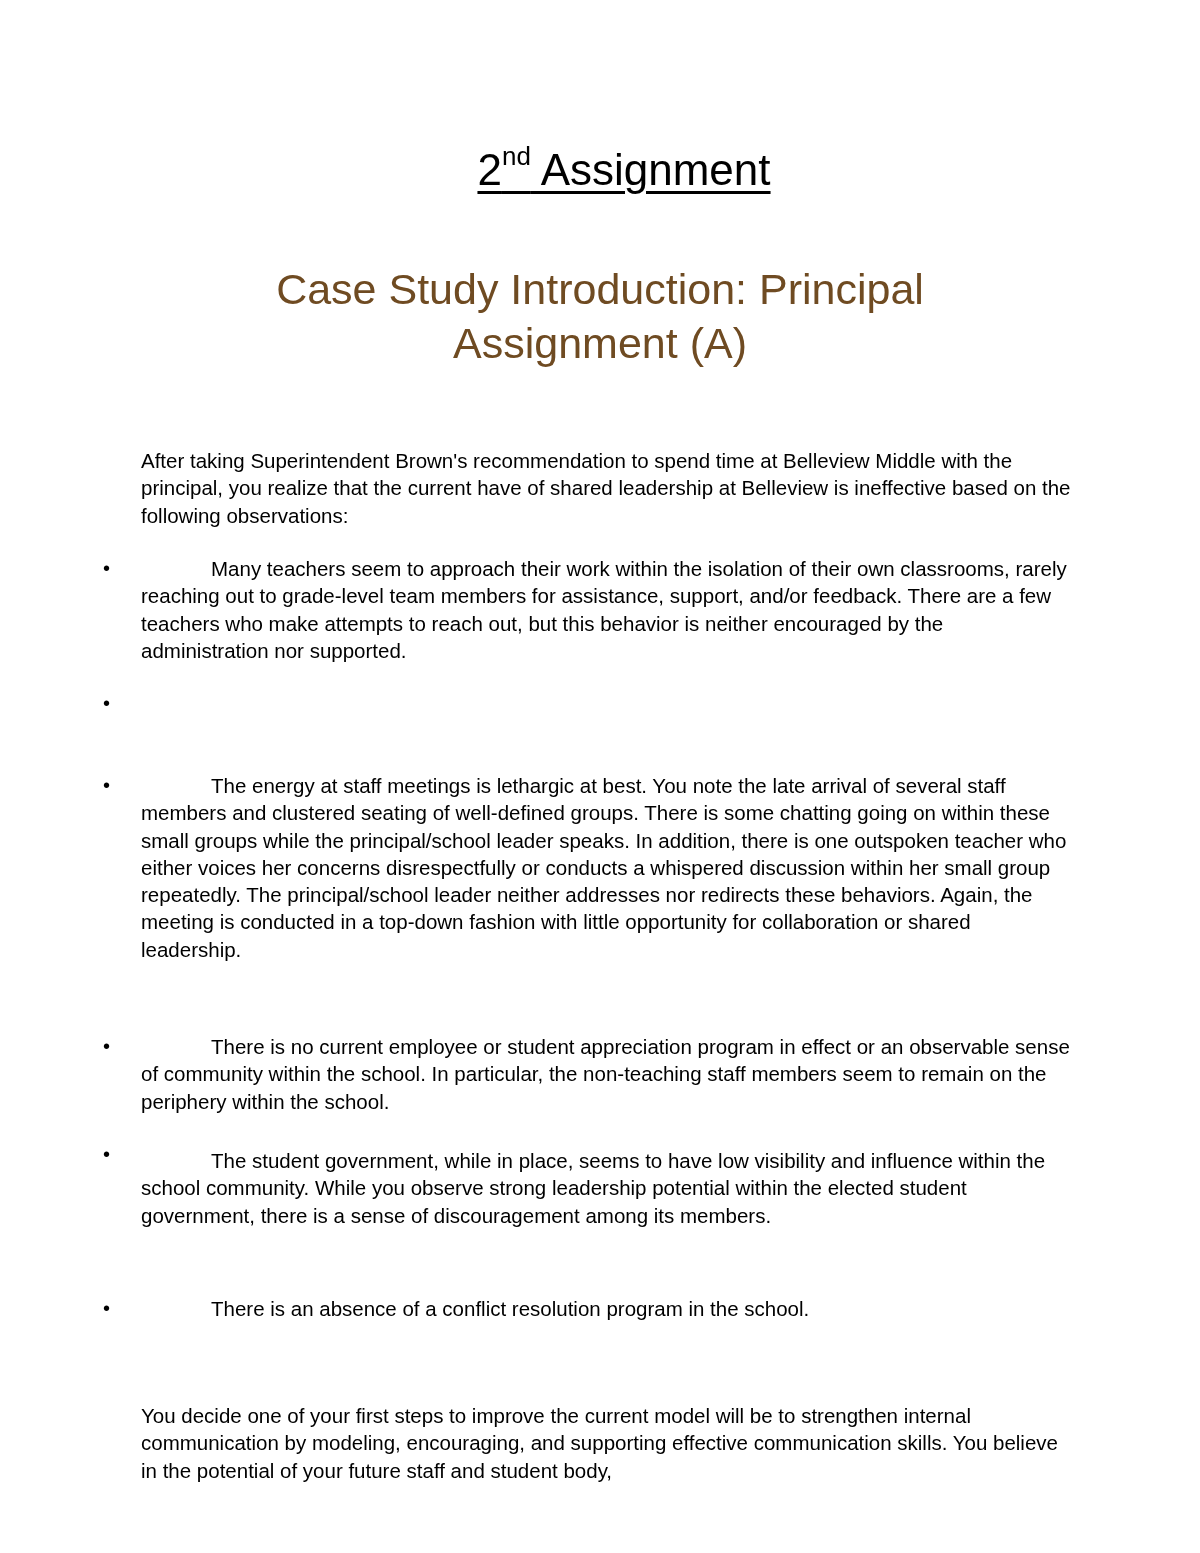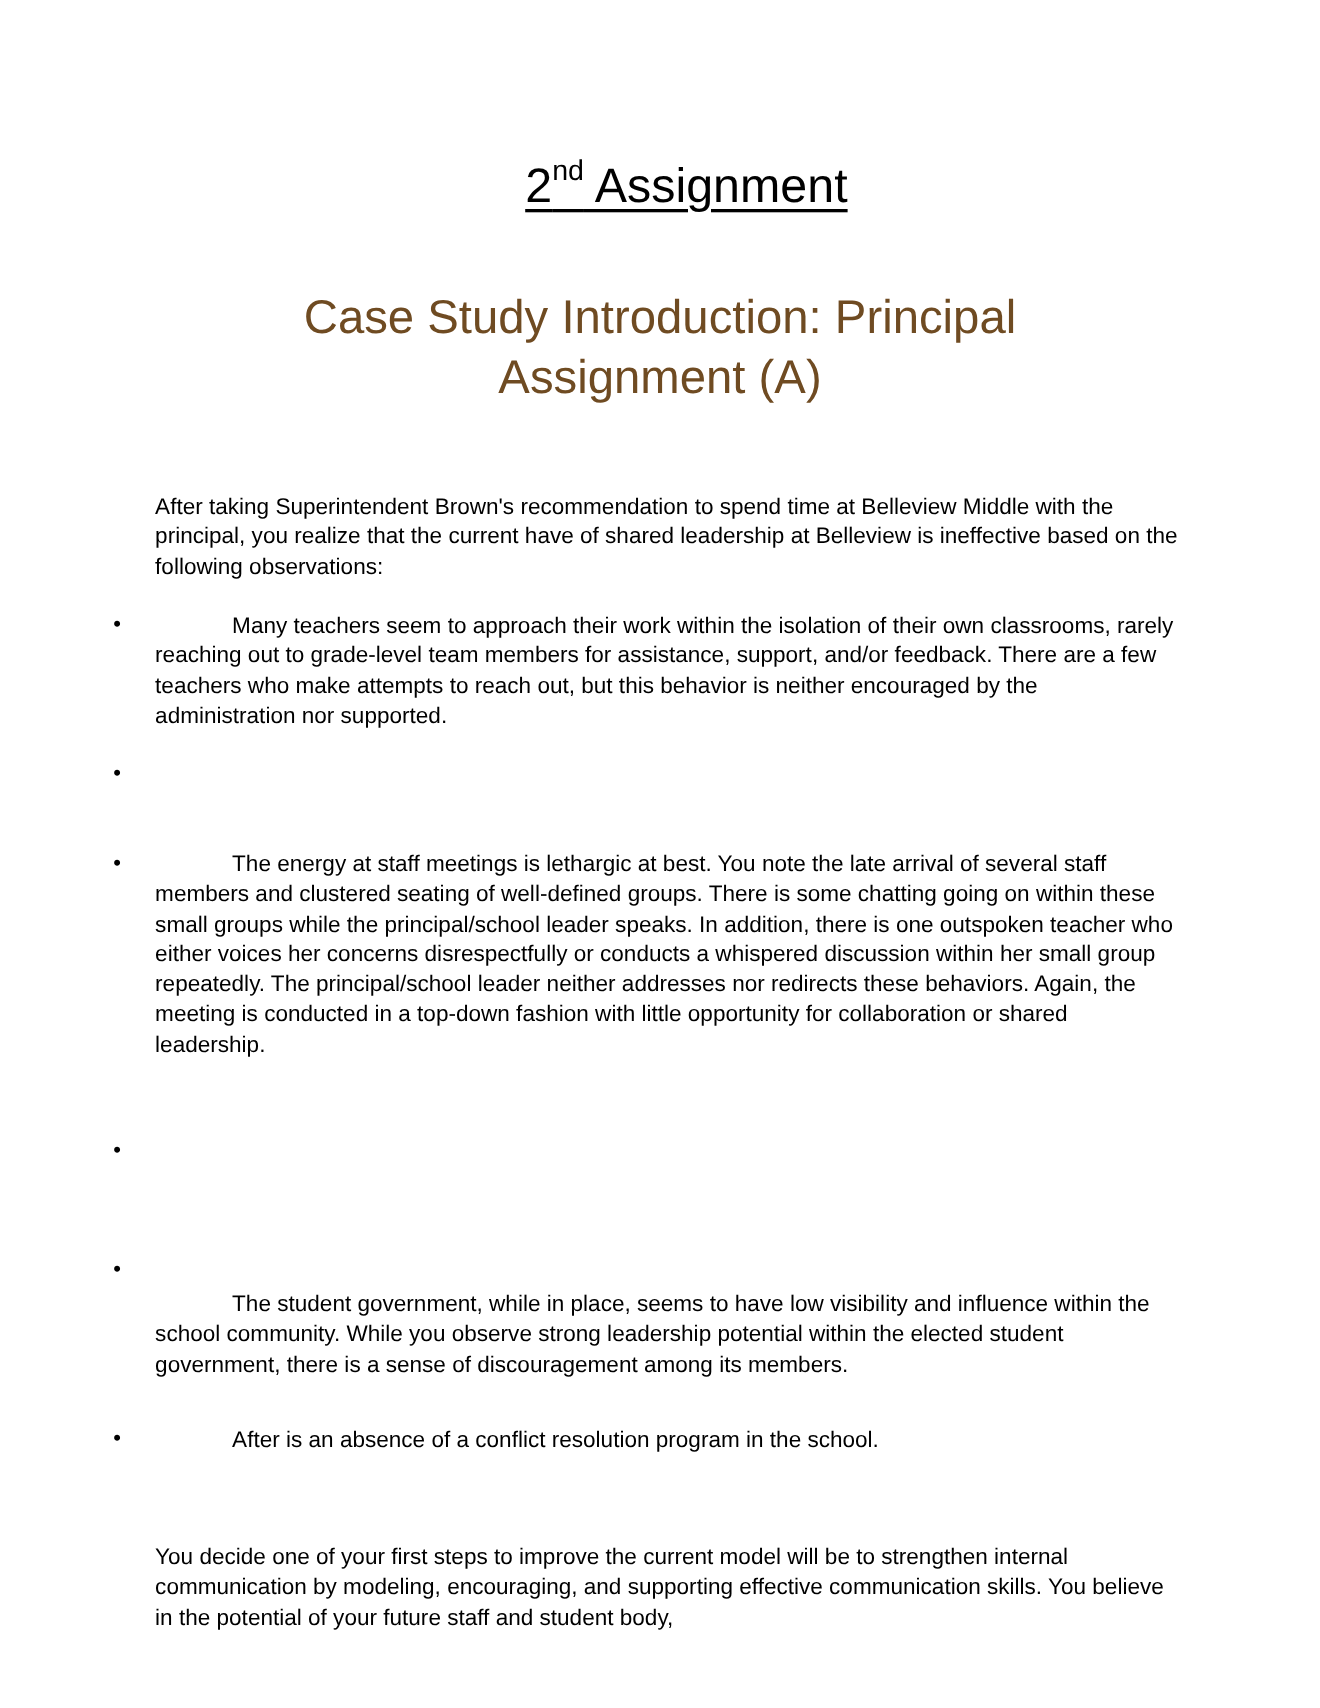--- a/index.html
+++ b/index.html
@@ -42,22 +42,23 @@
 
   <div class="bullet-dot" style="top:555px;">•</div>
   <div class="body-text" style="top:555px;"><span class="indent"></span><span>Many teachers seem to approach their work within the isolation of their own classrooms, rarely reaching out to grade-level team members for assistance, support, and/or feedback. There are a few teachers who make attempts to reach out, but this behavior is neither encouraged by the administration nor supported.</span></div>
 
   <div class="bullet-dot" style="top:690px;">•</div>
 
   <div class="bullet-dot" style="top:772px;">•</div>
   <div class="body-text" style="top:772px;"><span class="indent"></span><span>The energy at staff meetings is lethargic at best. You note the late arrival of several staff members and clustered seating of well-defined groups. There is some chatting going on within these small groups while the principal/school leader speaks. In addition, there is one outspoken teacher who either voices her concerns disrespectfully or conducts a whispered discussion within her small group repeatedly. The principal/school leader neither addresses nor redirects these behaviors. Again, the meeting is conducted in a top-down fashion with little opportunity for collaboration or shared leadership.</span></div>
 
   <div class="bullet-dot" style="top:1033px;">•</div>
+  <div class="body-text" style="top:1033px;"><span class="indent"></span><span>There is no current employee or student appreciation program in effect or an observable sense of community within the school. In particular, the non-teaching staff members seem to remain on the periphery within the school.</span></div>
 
   <div class="bullet-dot" style="top:1141px;">•</div>
-  <div class="body-text" style="top:1172px;"><span class="indent"></span><span>The student government, while in place, seems to have low visibility and influence within the school community. While you observe strong leadership potential within the elected student government, there is a sense of discouragement among its members.</span></div>
+  <div class="body-text" style="top:1147px;"><span class="indent"></span><span>The student government, while in place, seems to have low visibility and influence within the school community. While you observe strong leadership potential within the elected student government, there is a sense of discouragement among its members.</span></div>
 
   <div class="bullet-dot" style="top:1295px;">•</div>
-  <div class="body-text" style="top:1295px;"><span class="indent"></span><span>After is an absence of a conflict resolution program in the school.</span></div>
+  <div class="body-text" style="top:1295px;"><span class="indent"></span><span>There is an absence of a conflict resolution program in the school.</span></div>
 
   <div class="body-text" style="top:1402px;">You decide one of your first steps to improve the current model will be to strengthen internal communication by modeling, encouraging, and supporting effective communication skills. You believe in the potential of your future staff and student body,</div>
 
 </div>
 
 </body></html>

